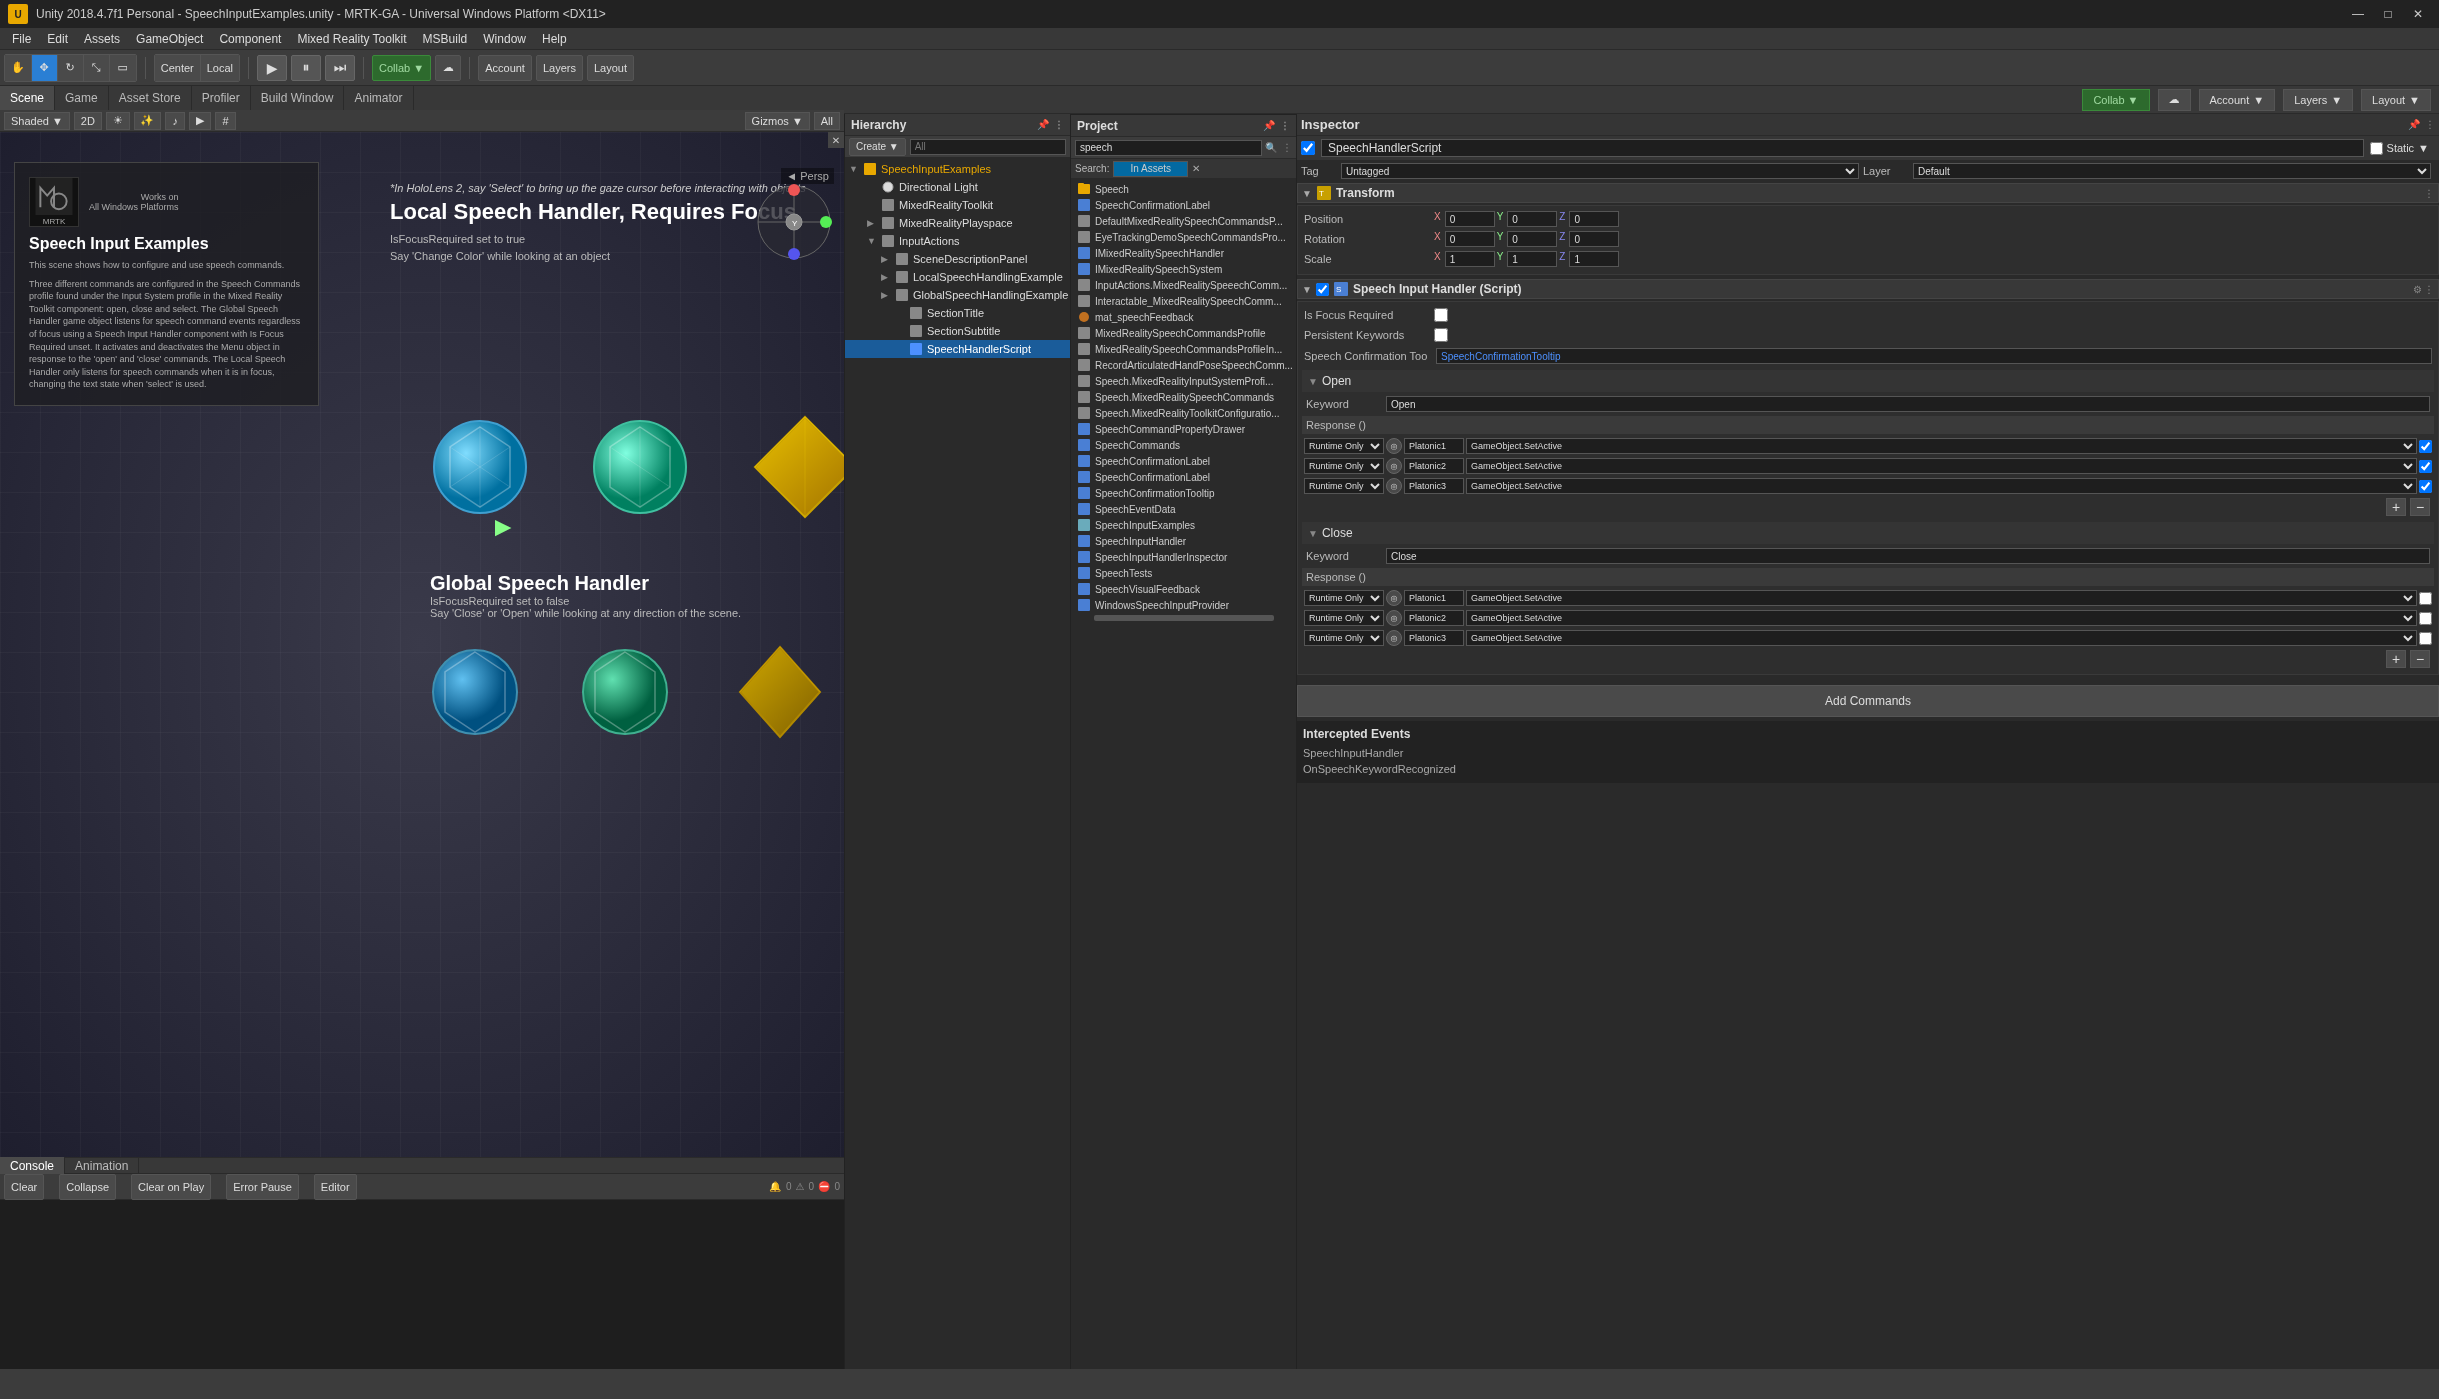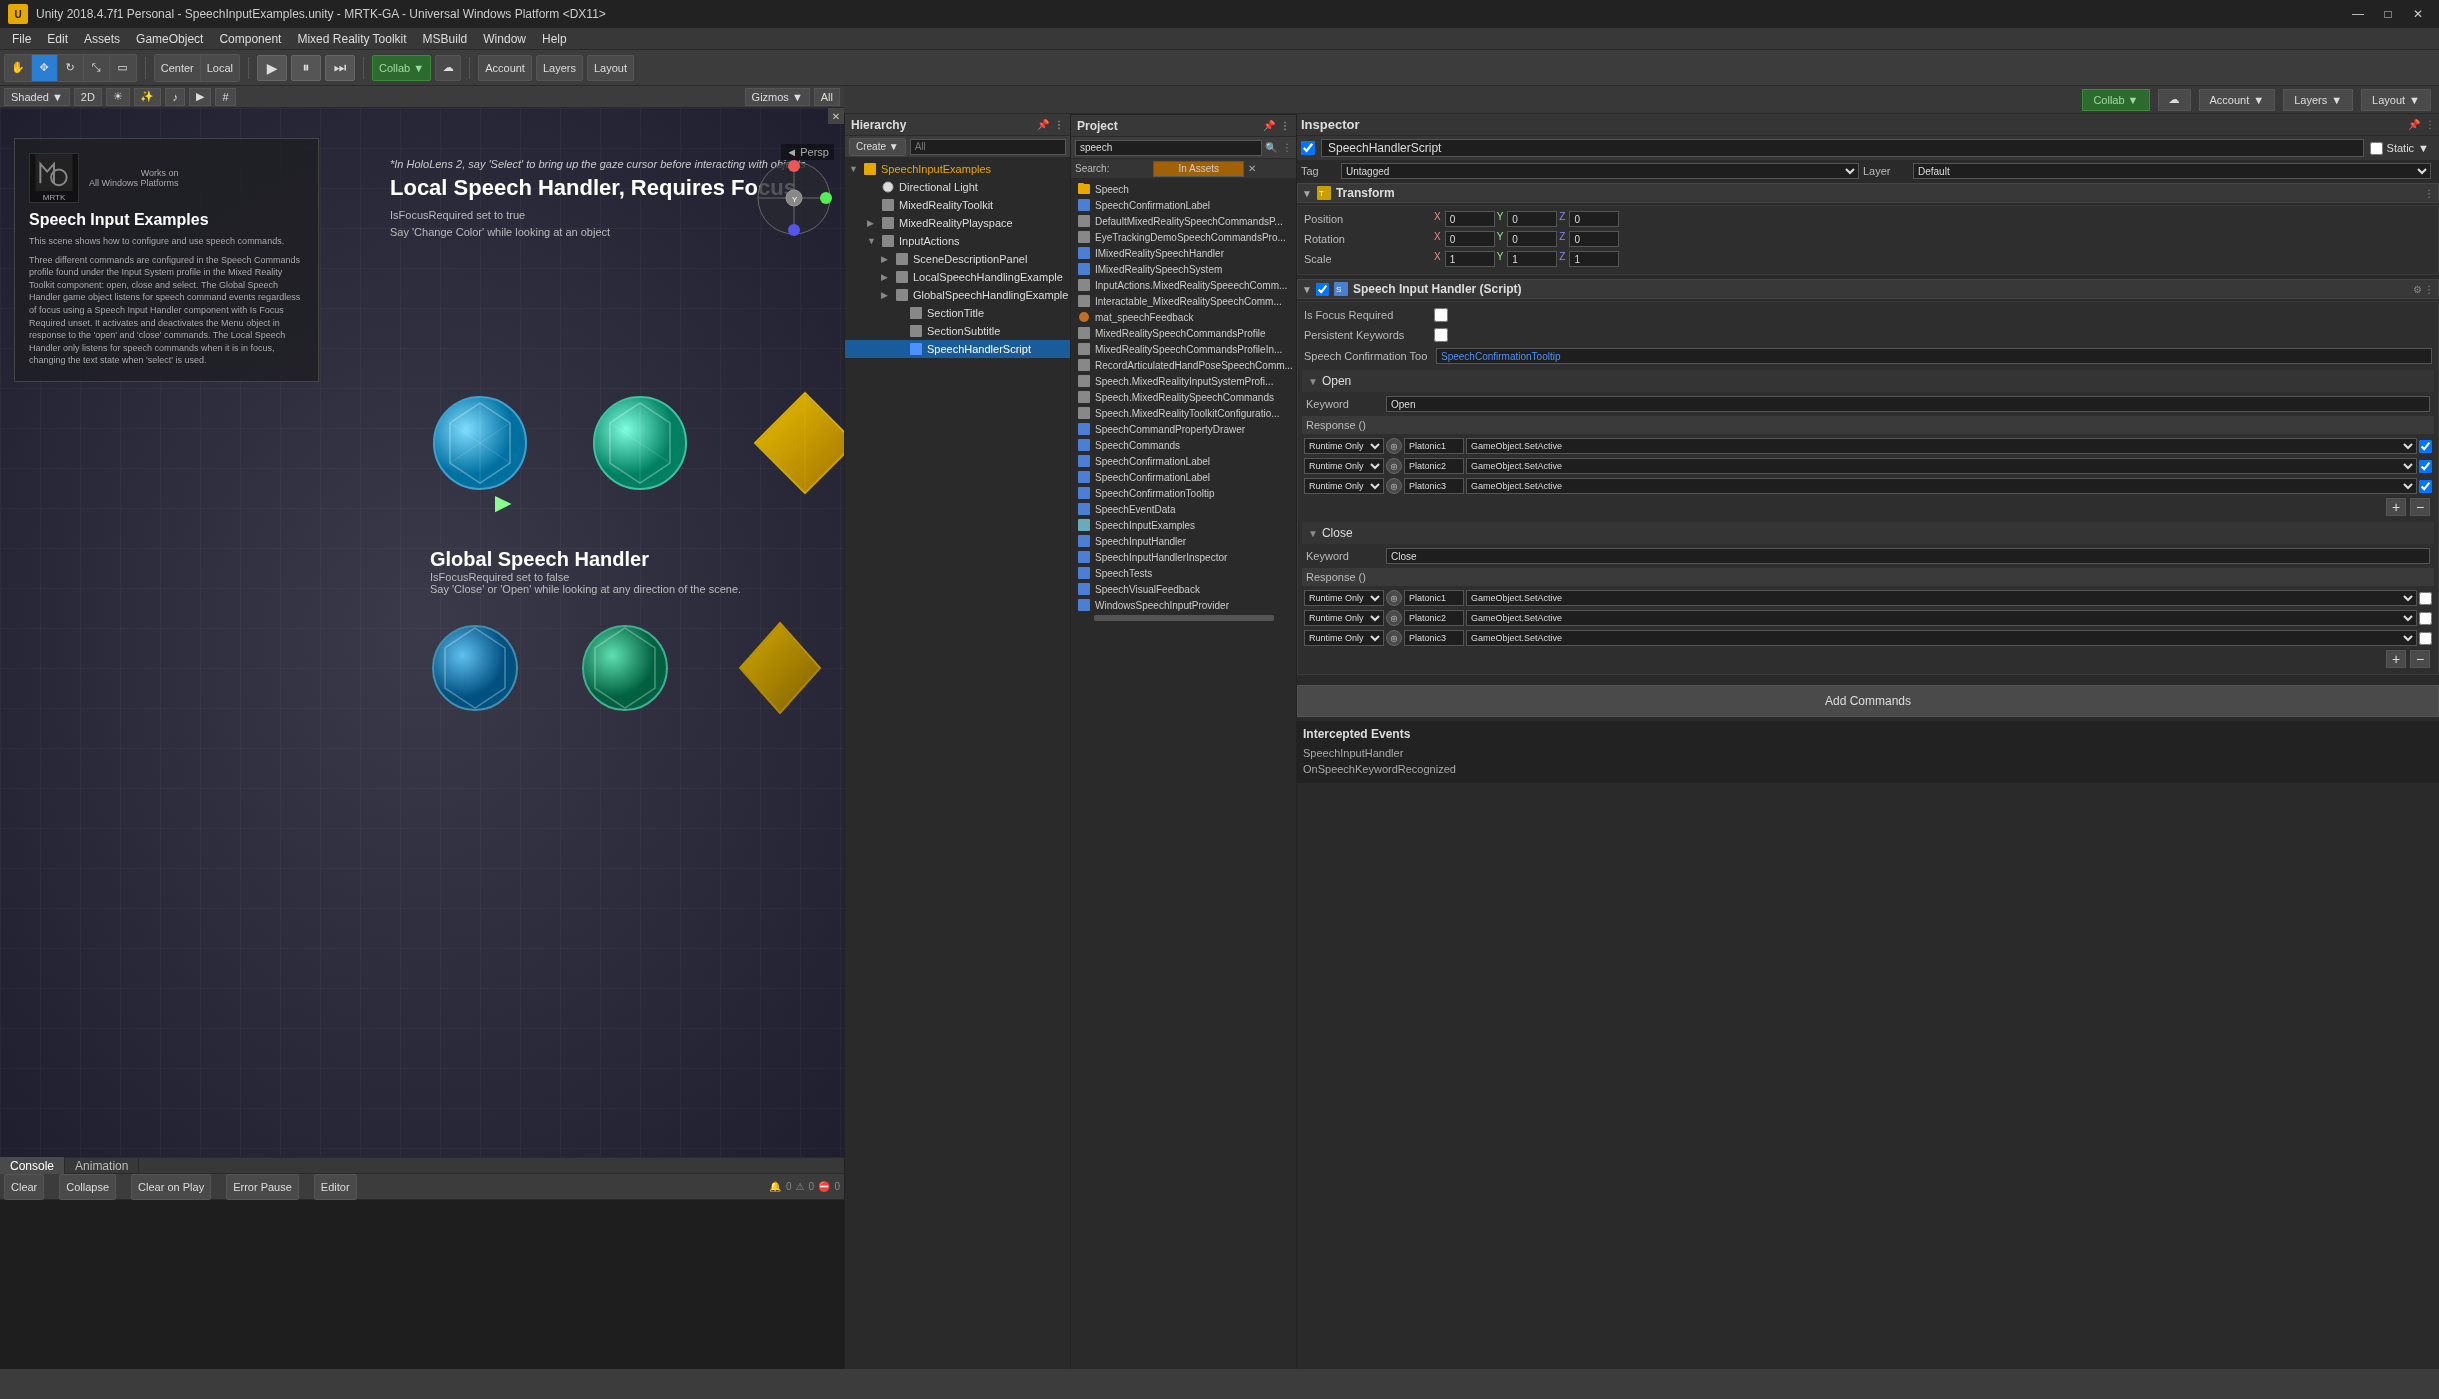--- a/index.html
+++ b/index.html
@@ -531,28 +531,27 @@
       background: #353535;
       display: flex;
       align-items: center;
       padding: 0 4px;
       gap: 4px;
       border-bottom: 1px solid #2a2a2a;
       font-size: 10px;
       color: #bbb;
     }
     .filter-btn {
-      background: #a16207;
+      background: #0369a1;
       border: 1px solid #555;
       color: #ccc;
       height: 16px;
-      padding: 0 24px;
+      padding: 0 16px;
       font-size: 10px;
       cursor: pointer;
-      margin-left: 40px;
     }
     .project-list {
       flex: 1;
       overflow-y: auto;
       padding: 2px 0;
     }
     .project-item {
       height: 16px;
       display: flex;
       align-items: center;
@@ -722,20 +721,28 @@
   <div class="tb-sep"></div>
   <button class="tb-btn">Account</button>
   <button class="tb-btn">Layers</button>
   <button class="tb-btn">Layout</button>
 </div>
 
 <div id="main-layout">
 
   <div id="scene-view">
 
+    <div id="scene-tabs">
+      <div class="scene-tab active">Scene</div>
+      <div class="scene-tab">Game</div>
+      <div class="scene-tab">Asset Store</div>
+      <div class="scene-tab">Profiler</div>
+      <div class="scene-tab">Build Window</div>
+      <div class="scene-tab">Animator</div>
+    </div>
 
     <div id="scene-toolbar">
       <button class="shading-btn">
         <span>Shaded</span>
         <span>▼</span>
       </button>
       <button class="shading-btn">2D</button>
       <button class="shading-btn">☀</button>
       <button class="shading-btn">✨</button>
       <button class="shading-btn">♪</button>

